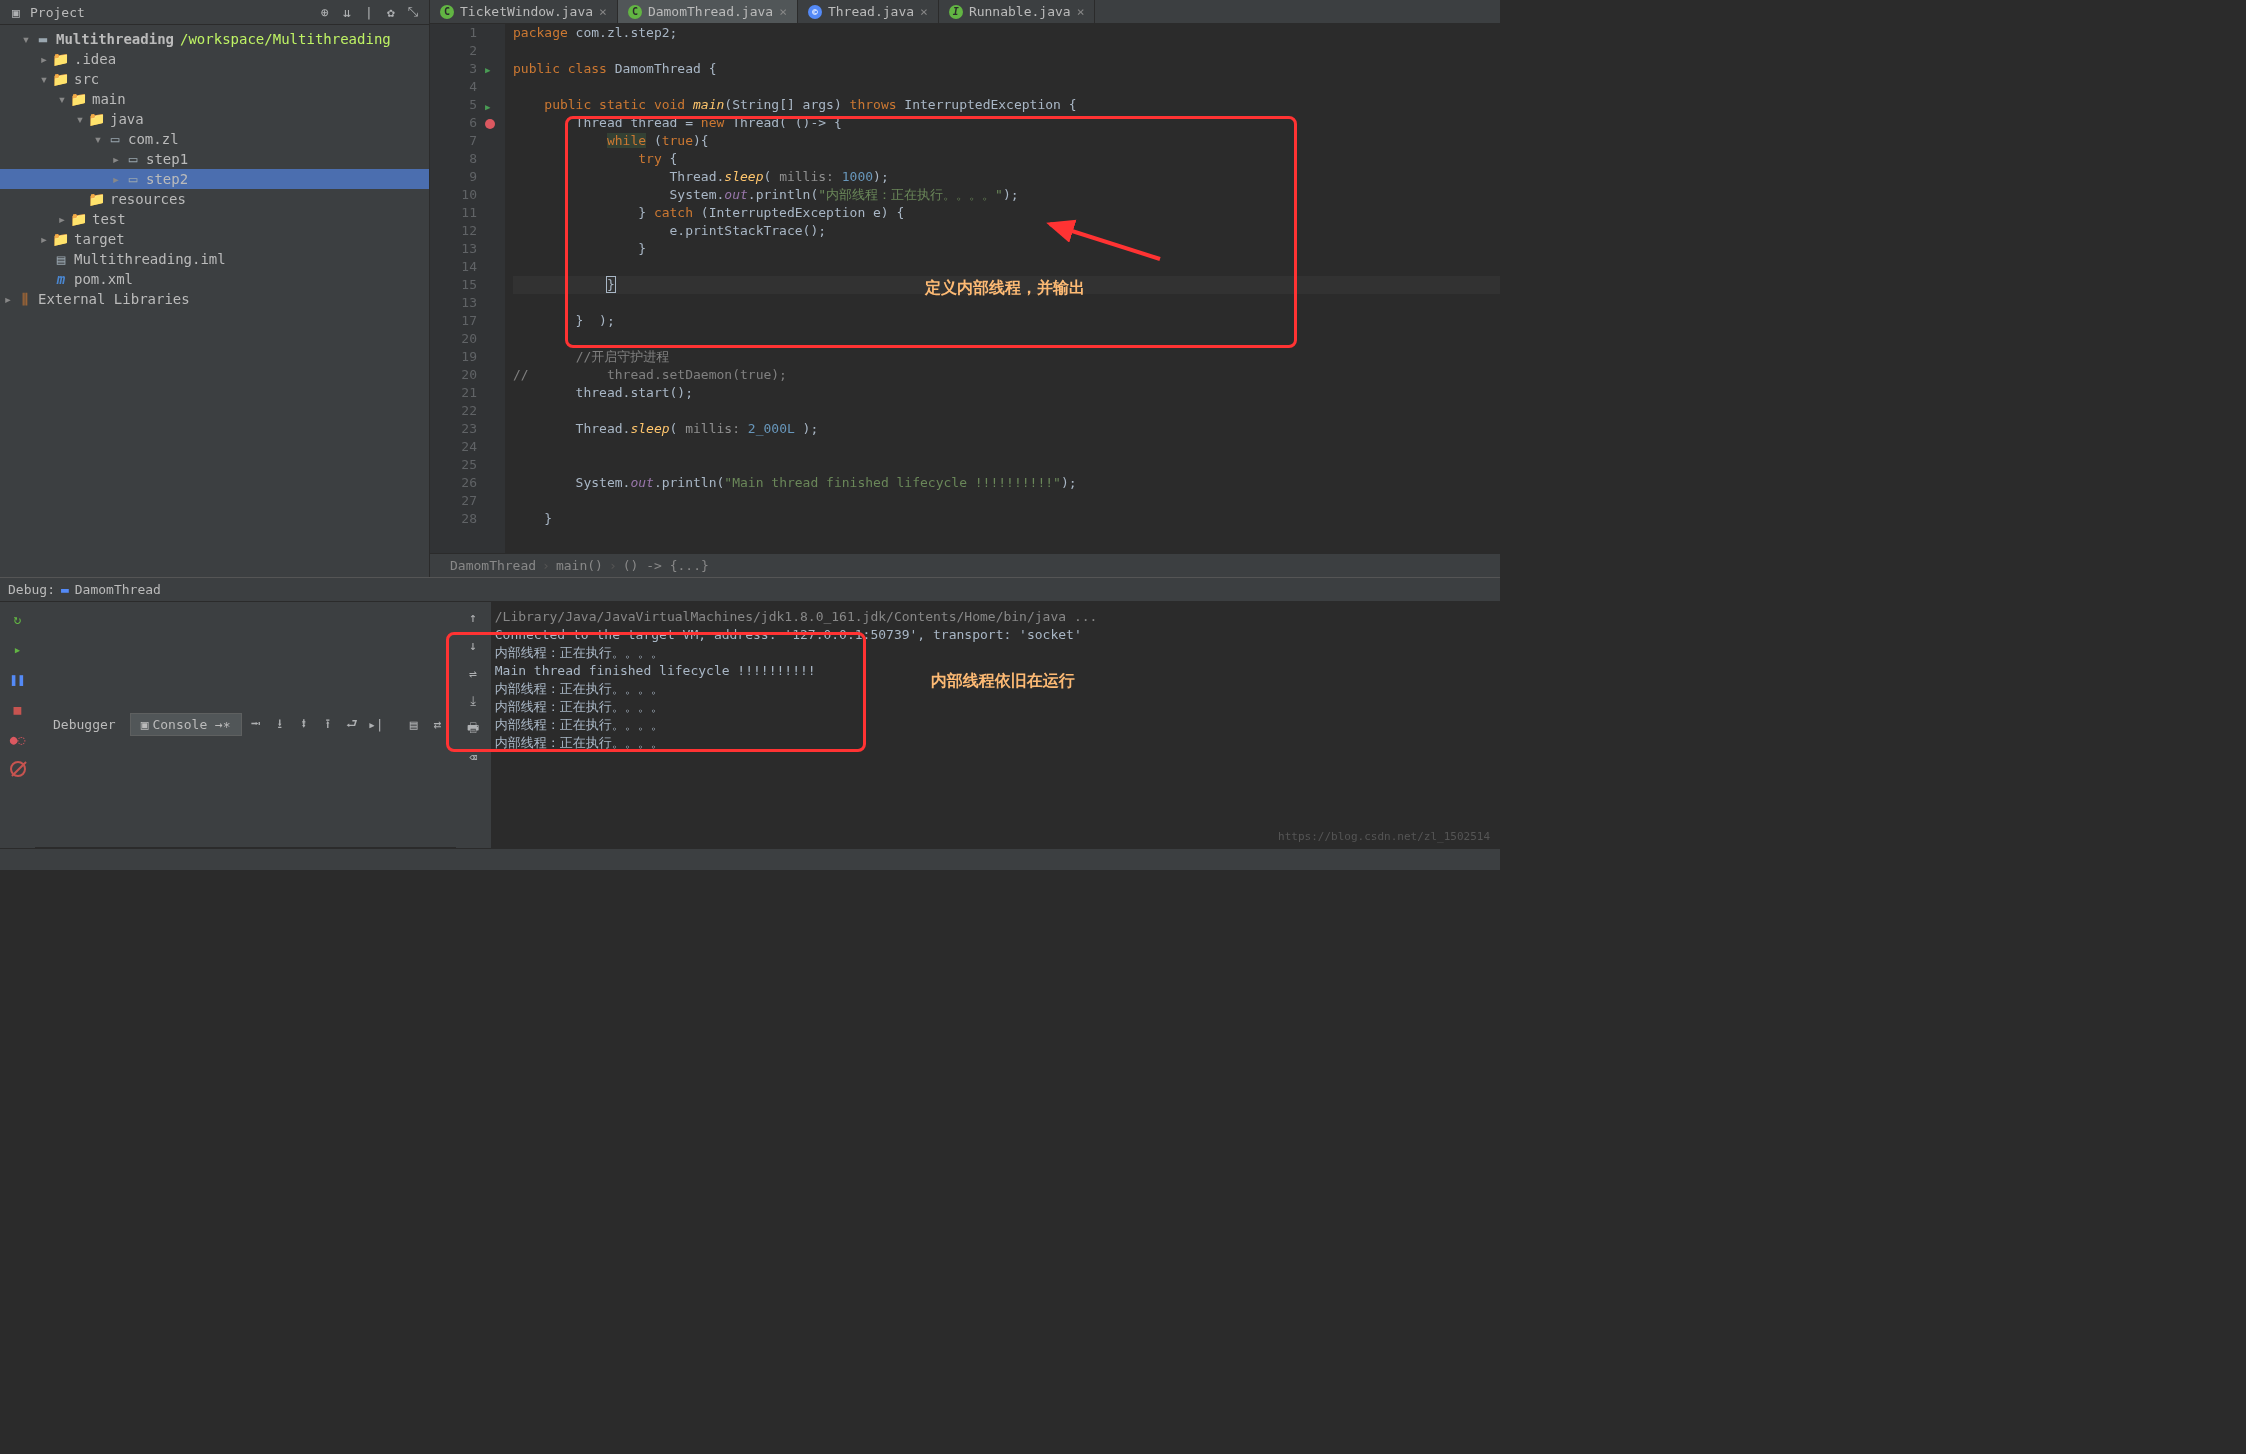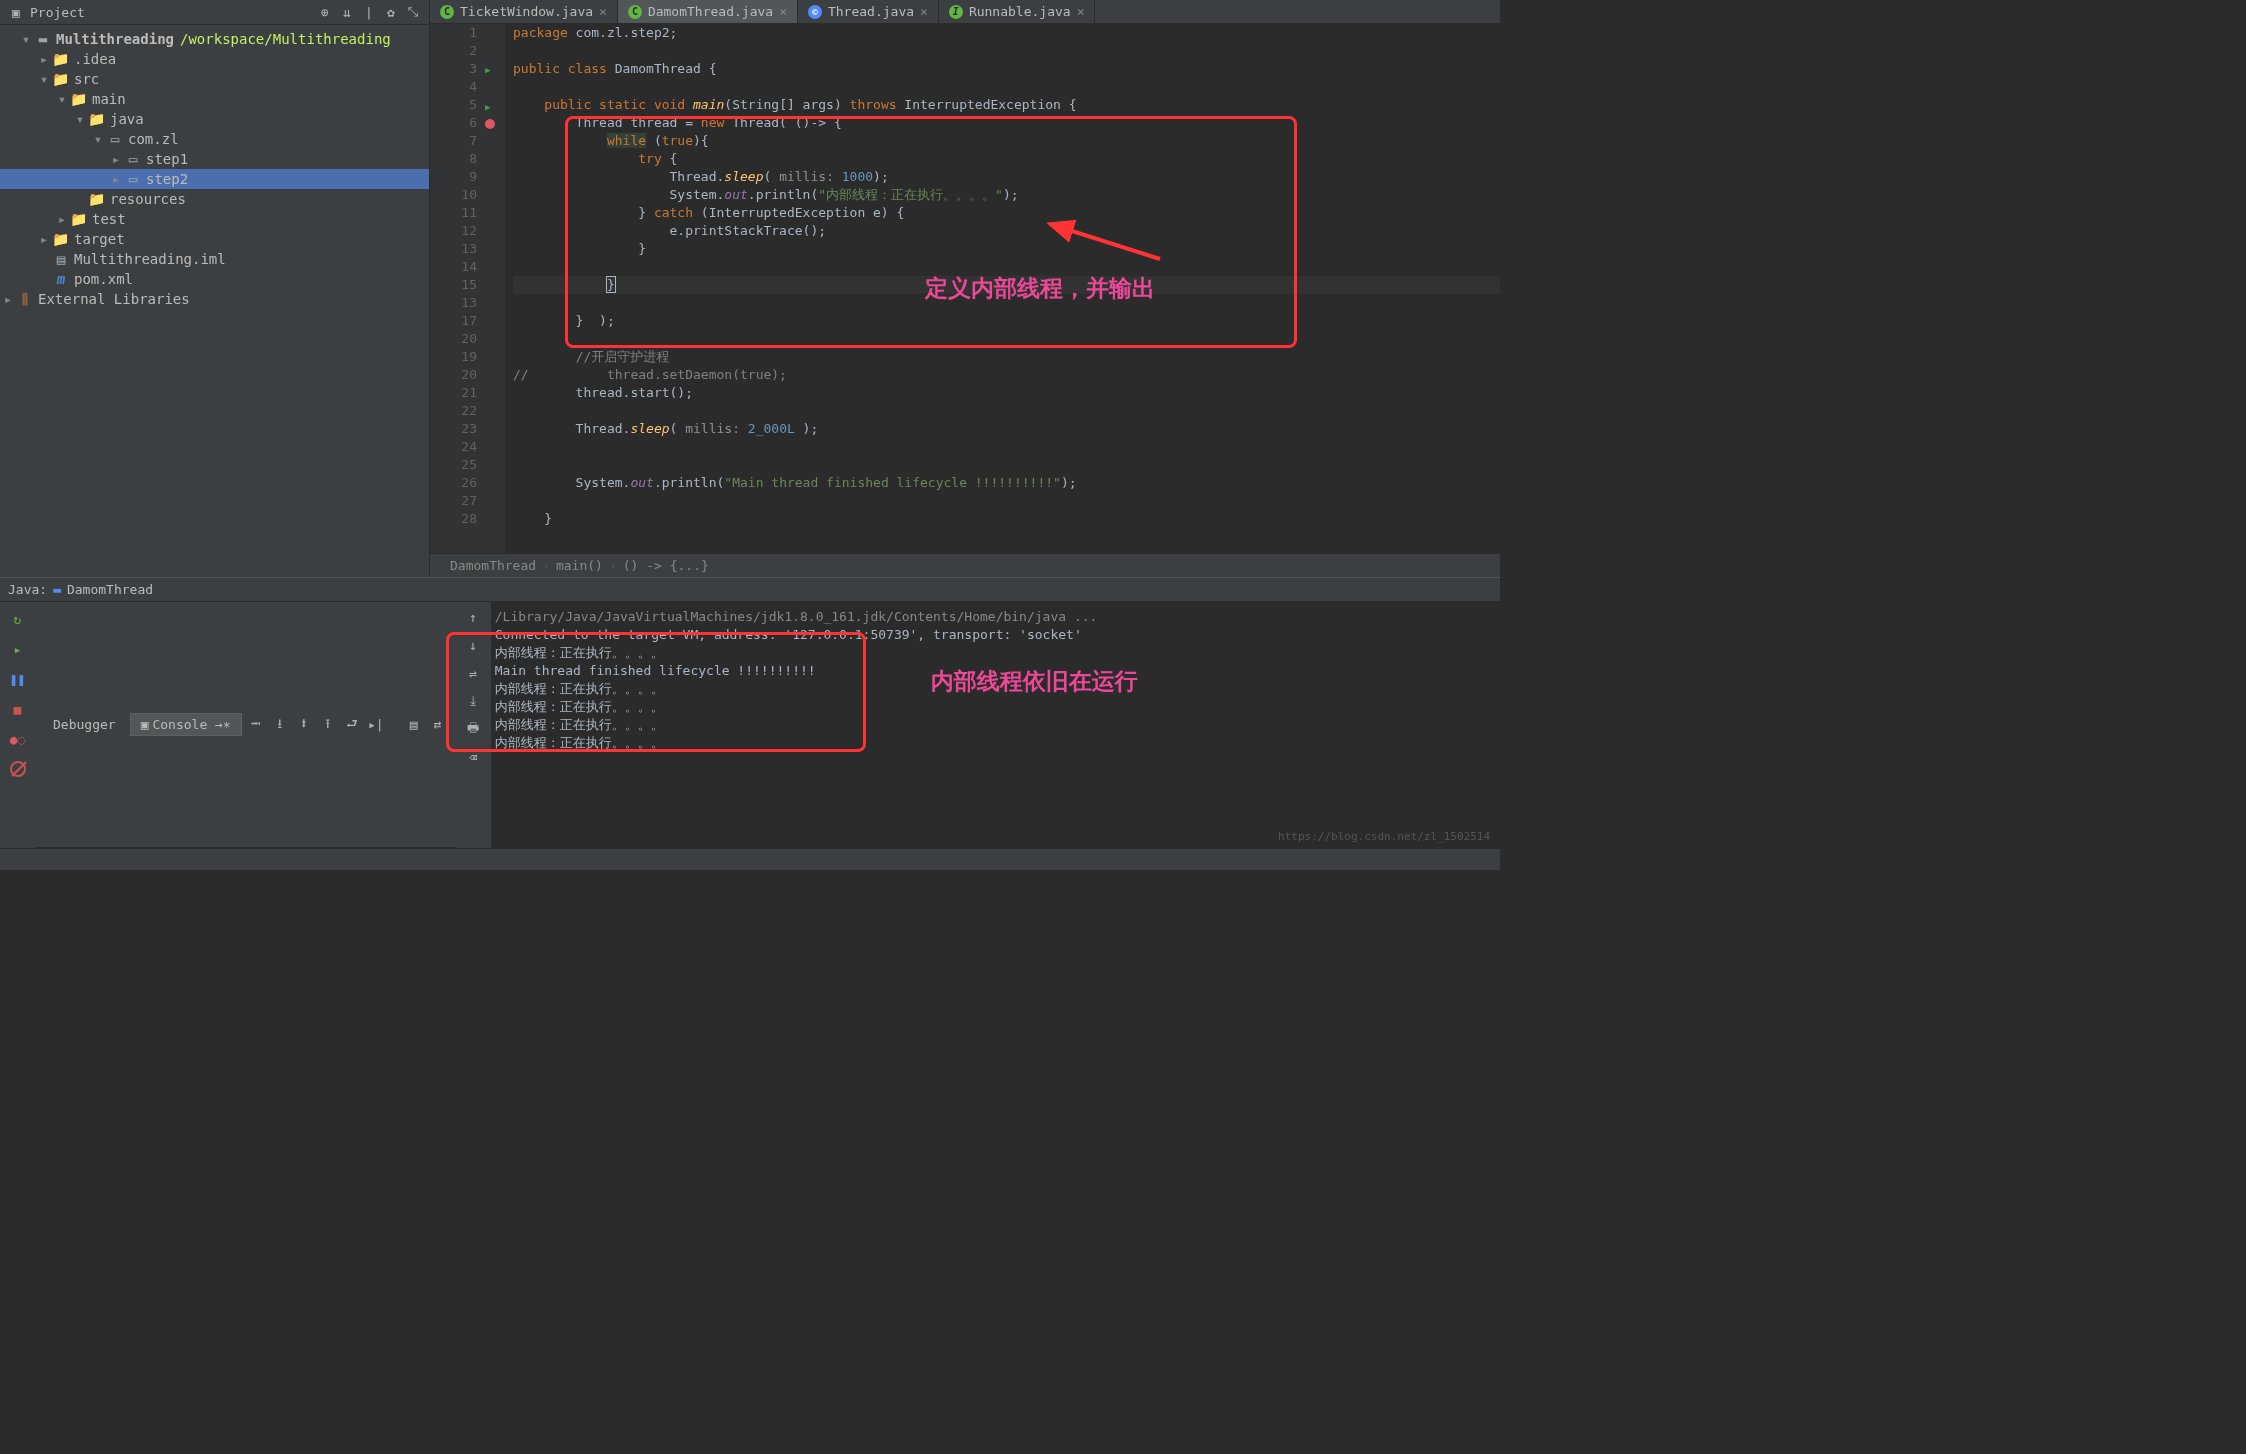--- a/index.html
+++ b/index.html
@@ -40,21 +40,21 @@
 .str { color: #6a8759; }
 .num { color: #6897bb; }
 .cls { color: #a9b7c6; }
 .method { color: #ffc66d; font-style: italic; }
 .field { color: #9876aa; font-style: italic; }
 .comment { color: #808080; }
 .param { color: #909090; }
 .caret-line { background: #323232; display: inline-block; width: 100%; }
 .highlight-box { outline: 1px solid #a9b7c6; }
 .red-box { position: absolute; border: 3px solid #ff3333; border-radius: 8px; }
-.annotation { position: absolute; color: #ec4899; font-size: 23px; font-weight: bold; font-family: sans-serif; }
+.annotation { position: absolute; color: #fdba74; font-size: 16px; font-weight: bold; font-family: sans-serif; }
 .arrow-svg { position: absolute; }
 .breadcrumb { background: #3c3f41; padding: 4px 20px; color: #888; border-top: 1px solid #2b2b2b; font-size: 13px; }
 .bc-sep { color: #555; margin: 0 6px; }
 .debug-header { background: #3c3f41; padding: 4px 8px; color: #bbb; display: flex; align-items: center; gap: 6px; border-top: 1px solid #555; border-bottom: 1px solid #2b2b2b; }
 .debug-panel { display: flex; background: #2b2b2b; min-height: 190px; }
 .debug-left-toolbar { width: 35px; background: #3c3f41; display: flex; flex-direction: column; align-items: center; padding: 6px 0; gap: 8px; }
 .debug-content { flex: 1; display: flex; flex-direction: row; position: relative; }
 .debug-tabs { display: flex; align-items: center; background: #3c3f41; padding: 2px 8px; gap: 4px; border-bottom: 1px solid #2b2b2b; }
 .debug-tab { padding: 3px 10px; color: #bbb; cursor: pointer; }
 .debug-tab.active { background: #515658; border: 1px solid #5e6060; }
@@ -272,21 +272,21 @@
               <line x1="115" y1="40" x2="5" y2="5" stroke="#ff3333" stroke-width="4" marker-end="url(#ah)"></line>
             </svg>
           <div class="annotation" style="top:255px; left:420px">定义内部线程，并输出</div>
         </div>
       </div>
       <div class="breadcrumb" id="breadcrumb"><span>DamomThread</span><span class="bc-sep">›</span><span>main()</span><span class="bc-sep">›</span><span>() -&gt; {...}</span></div>
     </div>
   </div>
 
   <div class="debug-header">
-    <span>Java:</span>
+    <span>Debug:</span>
     <span style="color:#548af7">▬</span>
     <span>DamomThread</span>
   </div>
 
   <div class="debug-panel">
     <div class="debug-left-toolbar">
       <div class="dbg-btn" style="color:#62b543">↻</div>
       <div class="dbg-btn" style="color:#62b543">▸</div>
       <div class="dbg-btn pause-blue">❚❚</div>
       <div class="dbg-btn stop-red">■</div>

